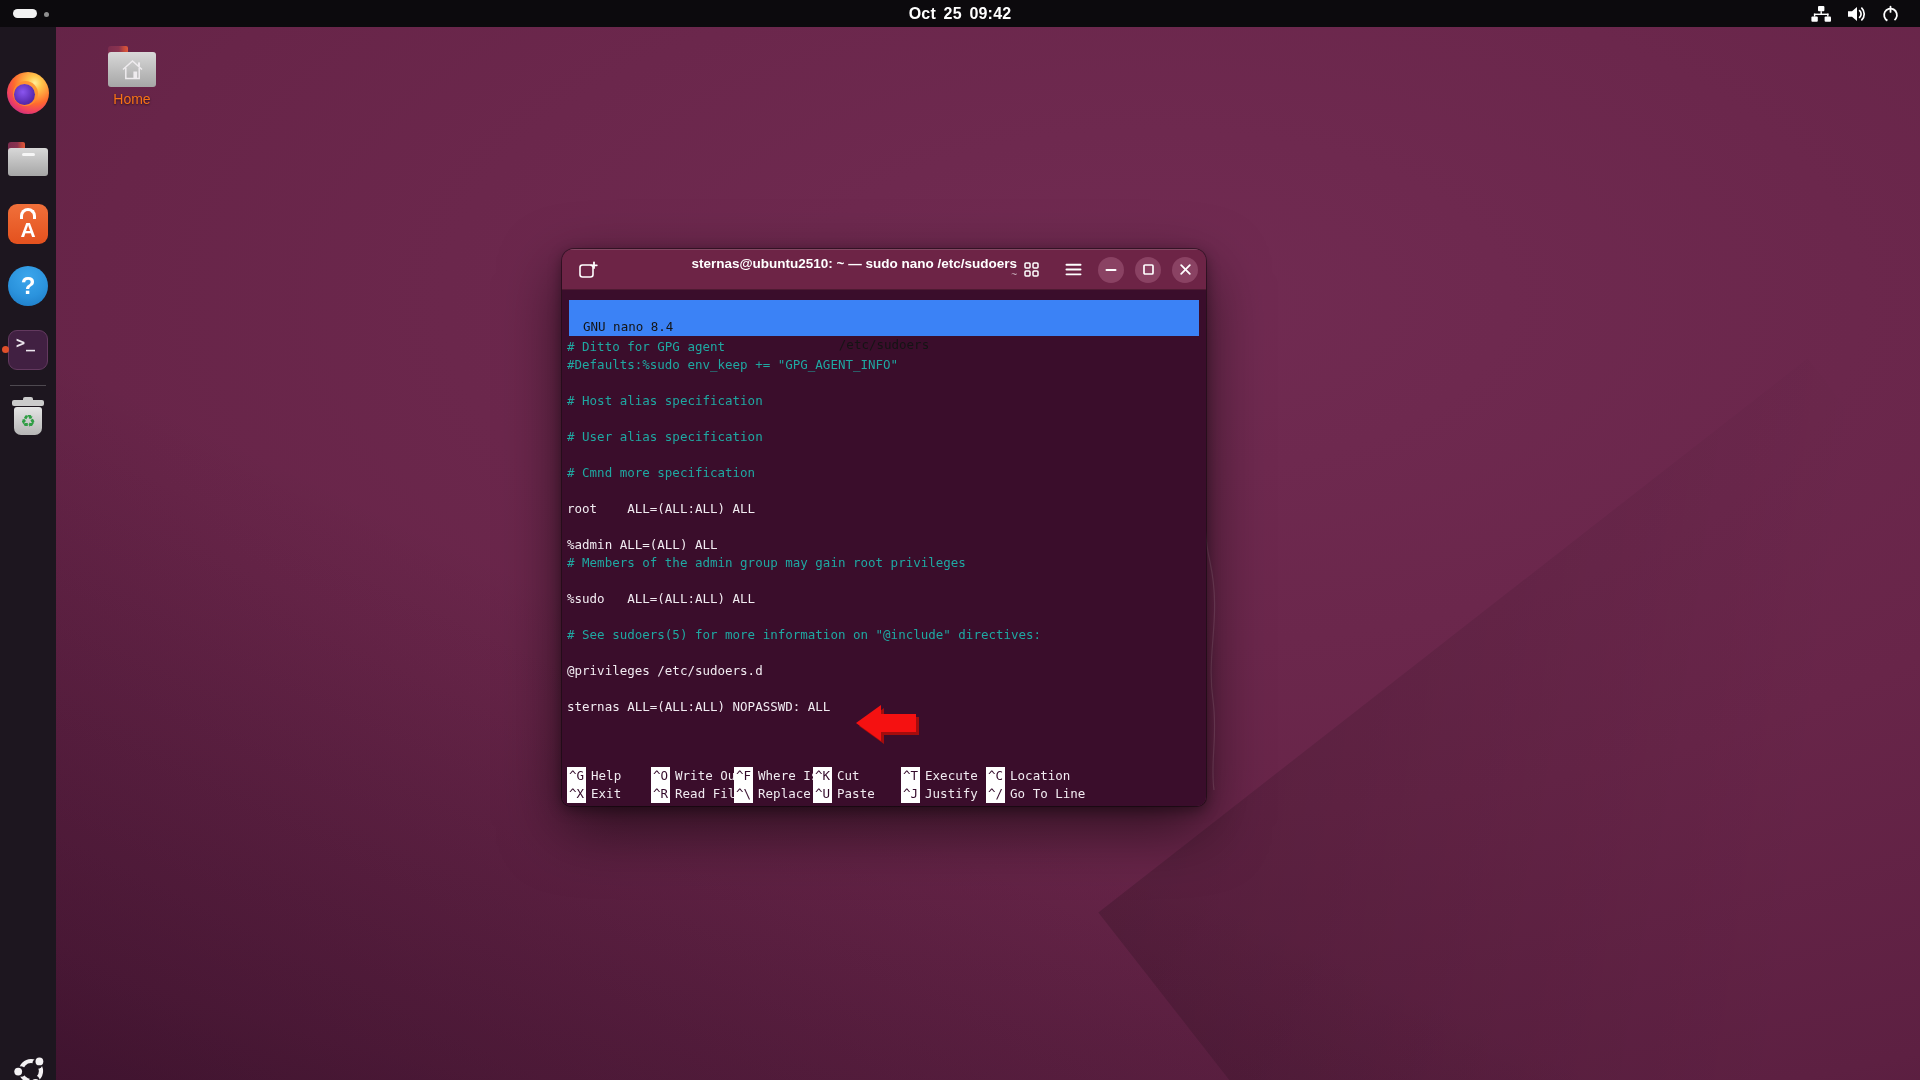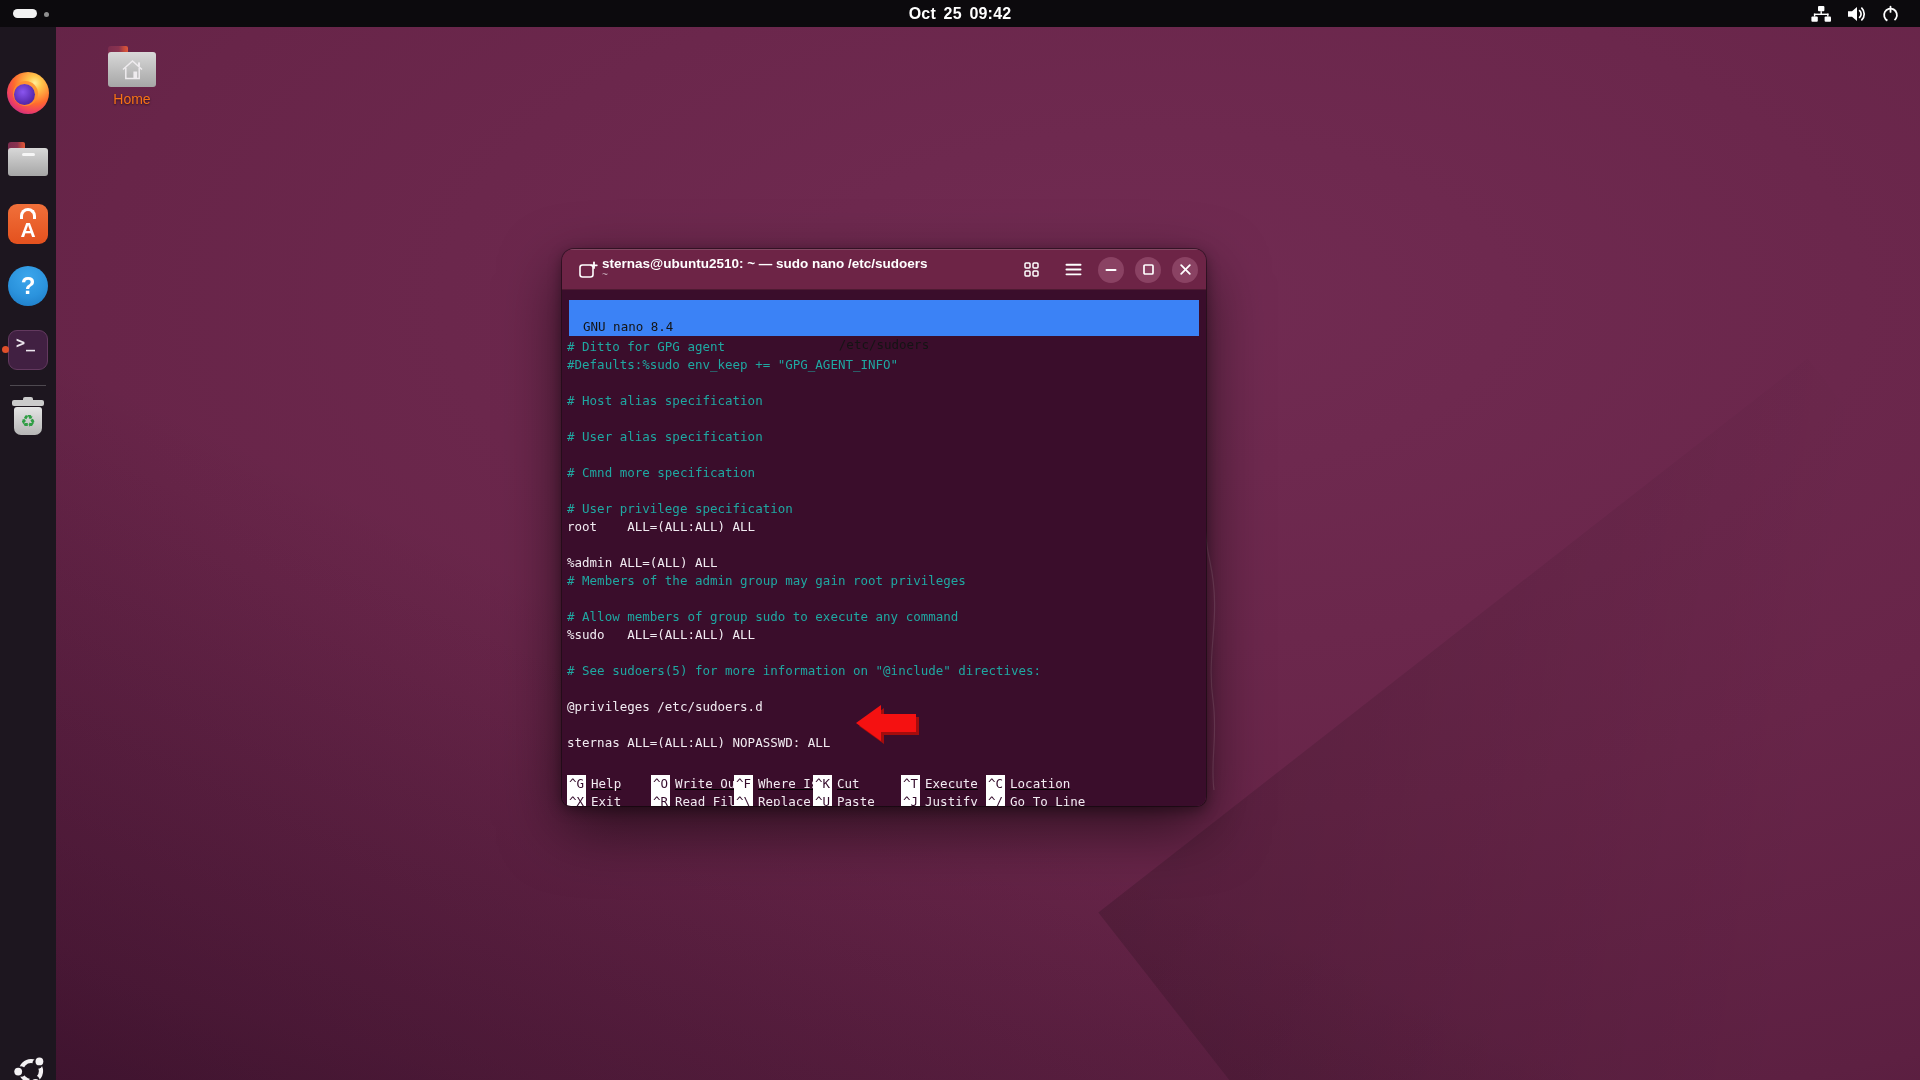--- a/index.html
+++ b/index.html
@@ -89,21 +89,21 @@
     position:absolute; left:562px; top:249px; width:644px; height:557px;
     border-radius:12px 12px 9px 9px; overflow:hidden; z-index:30;
     box-shadow:0 0 0 1px rgba(0,0,0,.4), 0 22px 60px rgba(0,0,0,.55), 0 4px 14px rgba(0,0,0,.4);
   }
   .titlebar {
     position:relative; height:41px; background:#6d2446;
     box-shadow:inset 0 1px 0 rgba(255,255,255,.16), inset 0 -1px 0 rgba(0,0,0,.28);
     display:flex; align-items:center; padding:0 8px 0 12px;
   }
   .tb-left { display:flex; align-items:center; }
-  .tb-title-wrap { flex:1; text-align:left; line-height:1.05; padding-bottom:2px; }
+  .tb-title-wrap { flex:1; text-align:right; line-height:1.05; padding-bottom:2px; }
   .tb-title { color:#fff; font-size:13.5px; font-weight:700; }
   .tb-subtitle { color:rgba(255,255,255,.62); font-size:10px; margin-top:-1px; }
   .tb-right { display:flex; align-items:center; }
   .tb-icon-btn { width:28px; height:28px; display:flex; align-items:center; justify-content:center; border-radius:6px; }
   .circle-btn { width:26px; height:26px; border-radius:50%; background:#8a4263; display:flex; align-items:center; justify-content:center; margin-left:11px; }
   .mg18 { margin-right:14px; }
 
   .term {
     position:relative; height:516px; background:#3a0d2b;
     font-family:"DejaVu Sans Mono",monospace; font-size:12.5px;
@@ -114,21 +114,21 @@
     margin:0 2px; white-space:pre;
   }
   .nano-app { position:absolute; left:14px; }
   .nano-file { position:absolute; left:0; right:0; text-align:center; }
   .tlines { margin-top:2px; }
   .tline { height:18px; line-height:18px; white-space:pre; }
   .tline.comment { color:#1fa8a2; }
   .tline.plain { color:#f1ebf1; }
 
   .nano-shortcuts { position:absolute; left:5px; right:5px; bottom:3px; height:36px; }
-  .sk-col { position:absolute; top:8px;text-decoration:underline; }
+  .sk-col { position:absolute; top:0; }
   .sk-row { height:18px; line-height:18px; white-space:pre; }
   .sk-key { display:inline-block; background:#fff; color:#33092a; padding:0 2px; margin-right:5px; }
   .sk-label { color:#f1ebf1; }
 
   
   .arrow { position:absolute; left:853px; top:703px; z-index:60; }
 </style>
 </head>
 <body>
 
@@ -297,27 +297,25 @@
     <div class="tlines">
         <div class="tline comment"># Ditto for GPG agent</div>
         <div class="tline comment">#Defaults:%sudo env_keep += "GPG_AGENT_INFO"</div>
         <div class="tline plain">&nbsp;</div>
         <div class="tline comment"># Host alias specification</div>
         <div class="tline plain">&nbsp;</div>
         <div class="tline comment"># User alias specification</div>
         <div class="tline plain">&nbsp;</div>
         <div class="tline comment"># Cmnd more specification</div>
         <div class="tline plain">&nbsp;</div>
-        <div class="tline comment"># User privilege specification</div>
         <div class="tline plain">root    ALL=(ALL:ALL) ALL</div>
         <div class="tline plain">&nbsp;</div>
         <div class="tline plain">%admin ALL=(ALL) ALL</div>
         <div class="tline comment"># Members of the admin group may gain root privileges</div>
         <div class="tline plain">&nbsp;</div>
-        <div class="tline comment"># Allow members of group sudo to execute any command</div>
         <div class="tline plain">%sudo   ALL=(ALL:ALL) ALL</div>
         <div class="tline plain">&nbsp;</div>
         <div class="tline comment"># See sudoers(5) for more information on "@include" directives:</div>
         <div class="tline plain">&nbsp;</div>
         <div class="tline plain">@privileges /etc/sudoers.d</div>
         <div class="tline plain">&nbsp;</div>
         <div class="tline plain">sternas ALL=(ALL:ALL) NOPASSWD: ALL</div>
       </div>
     <div class="nano-shortcuts">
         <div class="sk-col" style="left: 0px;">

